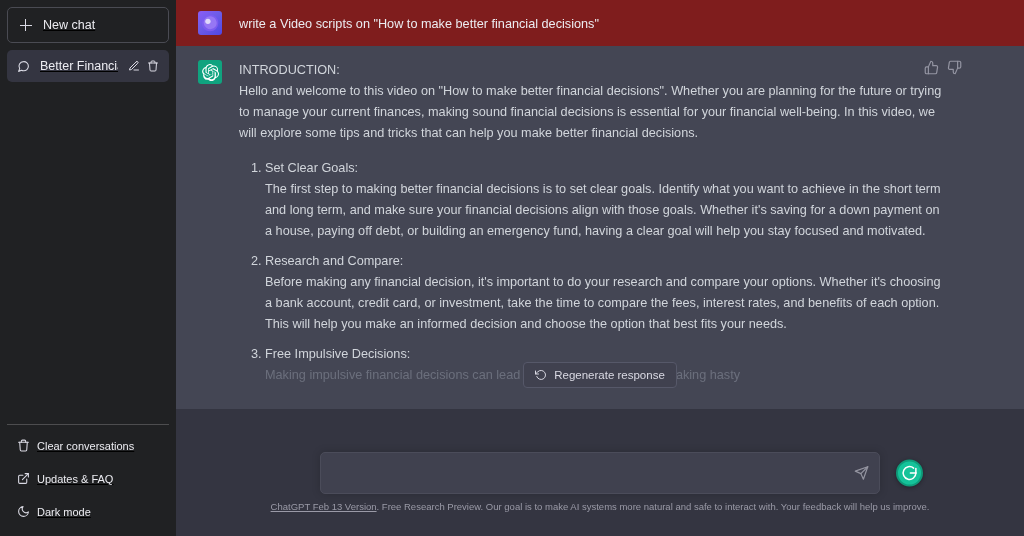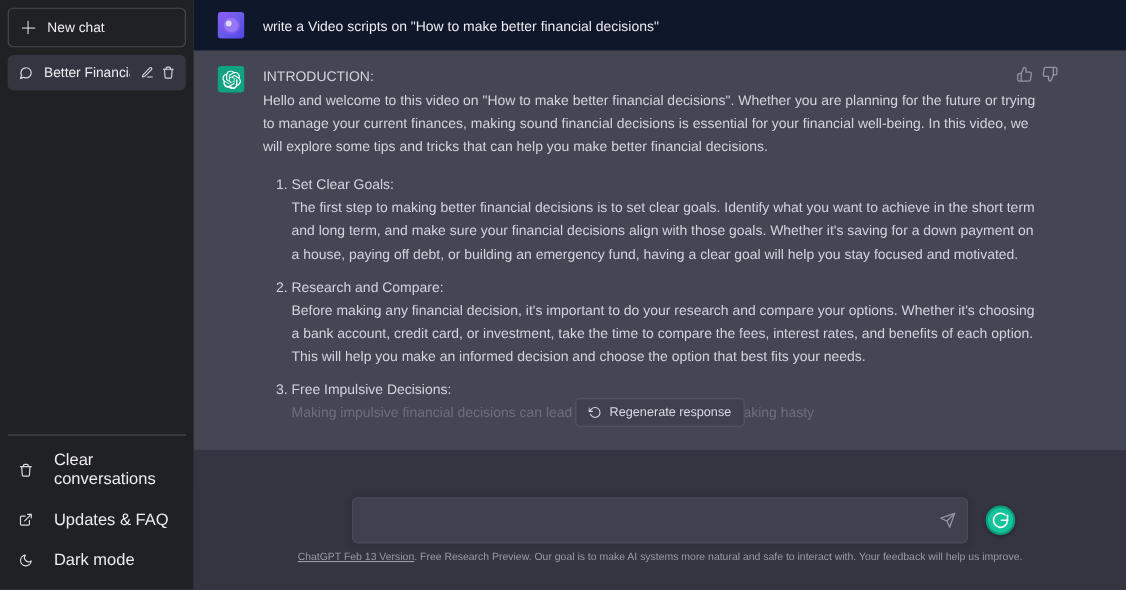--- a/index.html
+++ b/index.html
@@ -2,21 +2,21 @@
 <html><head>
 <meta charset="utf-8">
 <style>
   * { box-sizing: border-box; margin: 0; padding: 0; }
   html, body {
     width: 1024px; height: 536px;
     overflow: hidden;
     background: #343541;
     font-family: "Liberation Sans", sans-serif;
   }
-  .app { display: flex; width: 1024px; height: 519px; position: relative; }
+  .app { display: flex; width: 1024px; height: 519px; position: relative; text-decoration: underline; }
 
   
   .sidebar {
     width: 176px; height: 536px; flex: 0 0 176px;
     background: #202123;
     display: flex; flex-direction: column;
     padding: 7px 7px 0 7px;
     position: relative;
   }
   .new-chat {
@@ -41,34 +41,34 @@
   .conv-title {
     color: #ececf1; font-size: 12.5px; white-space: nowrap;
     overflow: hidden; flex: 1 1 auto;
   }
   .conv-actions { display: flex; gap: 7px; align-items: center; }
   .ic { flex: 0 0 auto; display: block; }
 
   .sb-spacer { flex: 1 1 auto; }
   .sb-bottom { border-top: 1px solid #4d4d4f; padding: 4px 0 8px 0; }
   .sb-row {
-    display: flex; align-items: center; gap: 19px;
+    display: flex; align-items: center; gap: 7px;
     padding: 10px 10px; border-radius: 5px; cursor: pointer;
-    color: #ececf1; font-size: 15px;
+    color: #ececf1; font-size: 11px;
   }
 
   
   .main {
     flex: 1 1 auto; height: 536px; position: relative;
     background: #343541; overflow: hidden;
   }
   .thread { position: absolute; inset: 0; }
 
   .row { width: 100%; display: flex; justify-content: center; }
-  .row-user { background: #0f172a; }
+  .row-user { background: #7f1d1d; }
   .row-bot  { background: #444654; }
 
   .row-inner {
     width: 100%; max-width: 848px;
     display: flex; gap: 17px;
     padding: 14px 16px 14px 0;
     position: relative;
   }
   .row-user .row-inner { padding: 11px 0 11px 0; }
 

